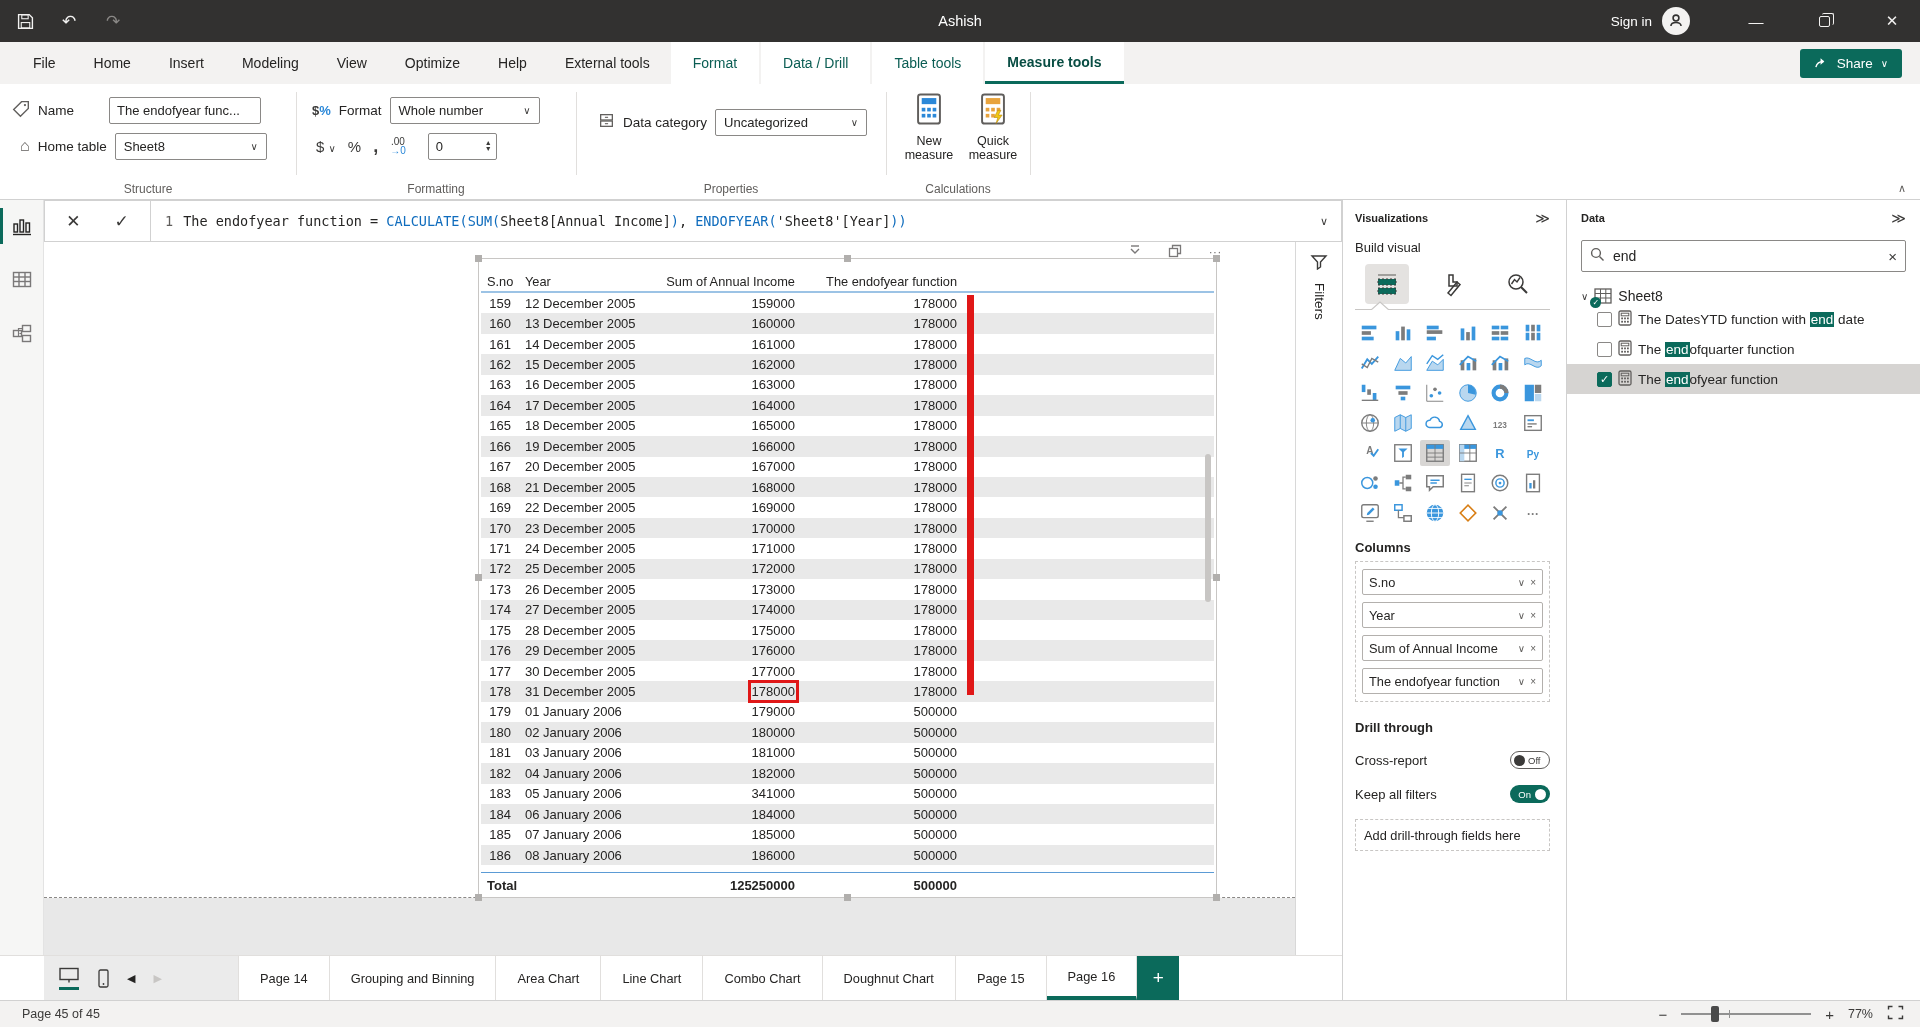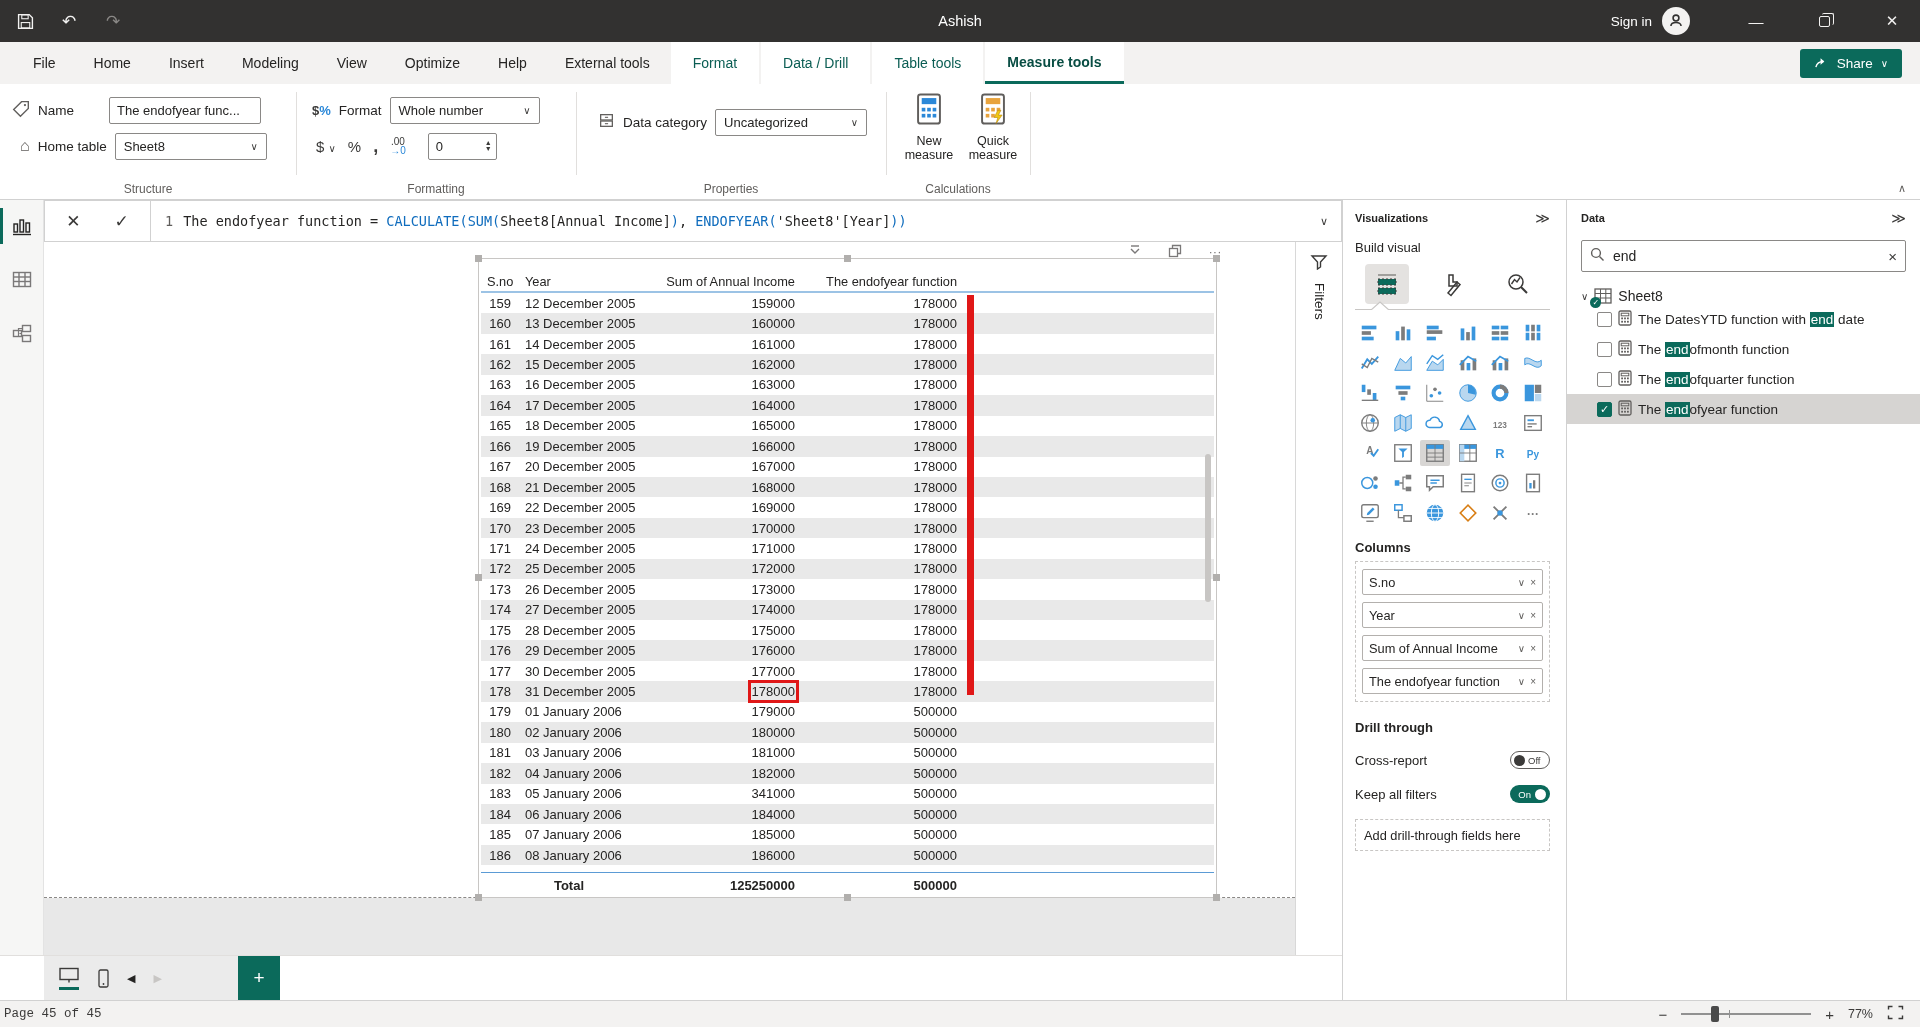--- a/index.html
+++ b/index.html
@@ -72,21 +72,21 @@
   .trow{display:grid;grid-template-columns:38px 140px 140px 162px;height:20.45px;align-items:center;font-size:13px;}
   .trow.band{background:#e9e9e9;}
   .thead .trow{height:22px;font-size:12.8px;border-bottom:2px solid #9cc3e5;}
   .c1{text-align:right;padding-right:8px;}
   .c2{text-align:left;padding-left:6px;white-space:nowrap;}
   .c3,.c4{text-align:right;padding-right:4px;}
   .thead .c1{text-align:left;padding-left:6px;}
   .cell-box{outline:3px solid #e01717;outline-offset:1px;}
   .total-row{position:absolute;left:2px;right:2px;bottom:0;height:25px;border-top:1px solid #5b9bd5;
              display:grid;grid-template-columns:38px 140px 140px 162px;align-items:center;font-weight:bold;font-size:13px;background:#fff;}
-  .total-row .c1{text-align:center;padding-left:6px;}
+  .total-row .c1{text-align:left;padding-left:6px;}
   .red-bar{position:absolute;left:488px;top:36px;width:7px;height:400px;background:var(--red);}
   .v-scroll{position:absolute;right:5px;top:195px;width:6px;height:148px;background:#c8c6c4;border-radius:3px;}
   
   .panel{position:absolute;top:200px;bottom:27px;background:#fff;border-left:1px solid #d1d1d1;}
   .viz-panel{left:1342px;width:220px;padding:10px 12px;}
   .data-panel{left:1566px;width:354px;padding:10px 14px;}
   .panel-head{display:flex;justify-content:space-between;align-items:center;}
   .panel-title{font-size:11px;font-weight:bold;color:#252423;}
   .collapse-ic{font-size:14px;color:#3b3a39;cursor:pointer;}
   .build-lbl{margin-top:14px;font-size:13px;color:#252423;}
@@ -134,21 +134,21 @@
   .pb-under{width:20px;height:3px;background:var(--accent);}
   .pb-arrow{font-size:11px;cursor:pointer;}
   .pb-arrow.dim{color:#c8c6c4;}
   .ptab{display:flex;align-items:center;padding:0 21px;font-size:12.8px;color:#252423;border-right:1px solid #e1dfdd;cursor:pointer;white-space:nowrap;}
   .ptab:first-of-type{border-left:1px solid #e1dfdd;}
   .ptab.active{border-bottom:4px solid var(--accent);font-weight:normal;}
   .ptab-add{width:42px;background:var(--accent);color:#fff;display:flex;align-items:center;justify-content:center;font-size:19px;cursor:pointer;}
   
   .statusbar{position:absolute;left:0;top:1000px;width:1920px;height:27px;background:#f3f2f1;border-top:1px solid #d1d1d1;
              display:flex;align-items:center;font-size:12.5px;color:#3b3a39;}
-  .sb-left{padding-left:4px;font-family:Liberation Mono, monospace;}
+  .sb-left{padding-left:22px;}
   .sb-right{margin-left:auto;display:flex;align-items:center;gap:14px;padding-right:16px;}
   .sb-track{position:relative;width:130px;height:2px;background:#919191;}
   .sb-thumb{position:absolute;left:30px;top:-7px;width:8px;height:16px;background:#4a4a4a;border-radius:2px;cursor:pointer;}
   .sb-tick{position:absolute;left:48px;top:-3px;width:1px;height:8px;background:#919191;}
   .sb-sign{font-size:15px;cursor:pointer;}
 </style>
 </head>
 <body>
 
 <div id="app">
@@ -1012,36 +1012,20 @@
               <rect x="4.2" y="3.2" width="7.6" height="2.6" fill="none" stroke="#605e5c"></rect>
               <g fill="#605e5c">
                 <rect x="4.2" y="7.5" width="1.8" height="1.8"></rect>
                 <rect x="7.1" y="7.5" width="1.8" height="1.8"></rect>
                 <rect x="10" y="7.5" width="1.8" height="1.8"></rect>
                 <rect x="4.2" y="10.8" width="1.8" height="1.8"></rect>
                 <rect x="7.1" y="10.8" width="1.8" height="1.8"></rect>
                 <rect x="10" y="10.8" width="1.8" height="1.8"></rect>
               </g>
             </svg></span>
-          <span class="flabel"><span>The </span><span class="hl">end</span><span>ofmonth function</span></span>
-        </div>
-        <div class="fieldrow">
-          <span class="cbox"></span>
-          <span><svg width="16" height="16" viewBox="0 0 16 16">
-              <rect x="2" y="1" width="12" height="14" rx="1.5" fill="none" stroke="#605e5c" stroke-width="1.3"></rect>
-              <rect x="4.2" y="3.2" width="7.6" height="2.6" fill="none" stroke="#605e5c"></rect>
-              <g fill="#605e5c">
-                <rect x="4.2" y="7.5" width="1.8" height="1.8"></rect>
-                <rect x="7.1" y="7.5" width="1.8" height="1.8"></rect>
-                <rect x="10" y="7.5" width="1.8" height="1.8"></rect>
-                <rect x="4.2" y="10.8" width="1.8" height="1.8"></rect>
-                <rect x="7.1" y="10.8" width="1.8" height="1.8"></rect>
-                <rect x="10" y="10.8" width="1.8" height="1.8"></rect>
-              </g>
-            </svg></span>
           <span class="flabel"><span>The </span><span class="hl">end</span><span>ofquarter function</span></span>
         </div>
         <div class="fieldrow sel">
           <span class="cbox checked">✓</span>
           <span><svg width="16" height="16" viewBox="0 0 16 16">
               <rect x="2" y="1" width="12" height="14" rx="1.5" fill="none" stroke="#605e5c" stroke-width="1.3"></rect>
               <rect x="4.2" y="3.2" width="7.6" height="2.6" fill="none" stroke="#605e5c"></rect>
               <g fill="#605e5c">
                 <rect x="4.2" y="7.5" width="1.8" height="1.8"></rect>
                 <rect x="7.1" y="7.5" width="1.8" height="1.8"></rect>
@@ -1067,20 +1051,30 @@
       </span>
       <span class="pb-ic">
         <svg width="11" height="19" viewBox="0 0 11 19">
             <rect x="1" y="1" width="9" height="17" rx="1.5" fill="none" stroke="#3b3a39" stroke-width="1.3"></rect>
             <circle cx="5.5" cy="15" r="0.9" fill="#3b3a39"></circle>
           </svg>
       </span>
       <span class="pb-arrow">◀</span>
       <span class="pb-arrow dim">▶</span>
     </div>
+    <div id="ptabs" style="display:flex;align-items:stretch;">
+        <div class="ptab">Page 14</div>
+        <div class="ptab">Grouping and Binning</div>
+        <div class="ptab">Area Chart</div>
+        <div class="ptab">Line Chart</div>
+        <div class="ptab">Combo Chart</div>
+        <div class="ptab">Doughnut Chart</div>
+        <div class="ptab">Page 15</div>
+        <div class="ptab active">Page 16</div>
+      </div>
     <div class="ptab-add">+</div>
   </div>
 
   <div class="statusbar">
     <span class="sb-left">Page 45 of 45</span>
     <div class="sb-right">
       <span class="sb-sign">−</span>
       <span class="sb-track">
         <span class="sb-thumb"></span>
         <span class="sb-tick"></span>

